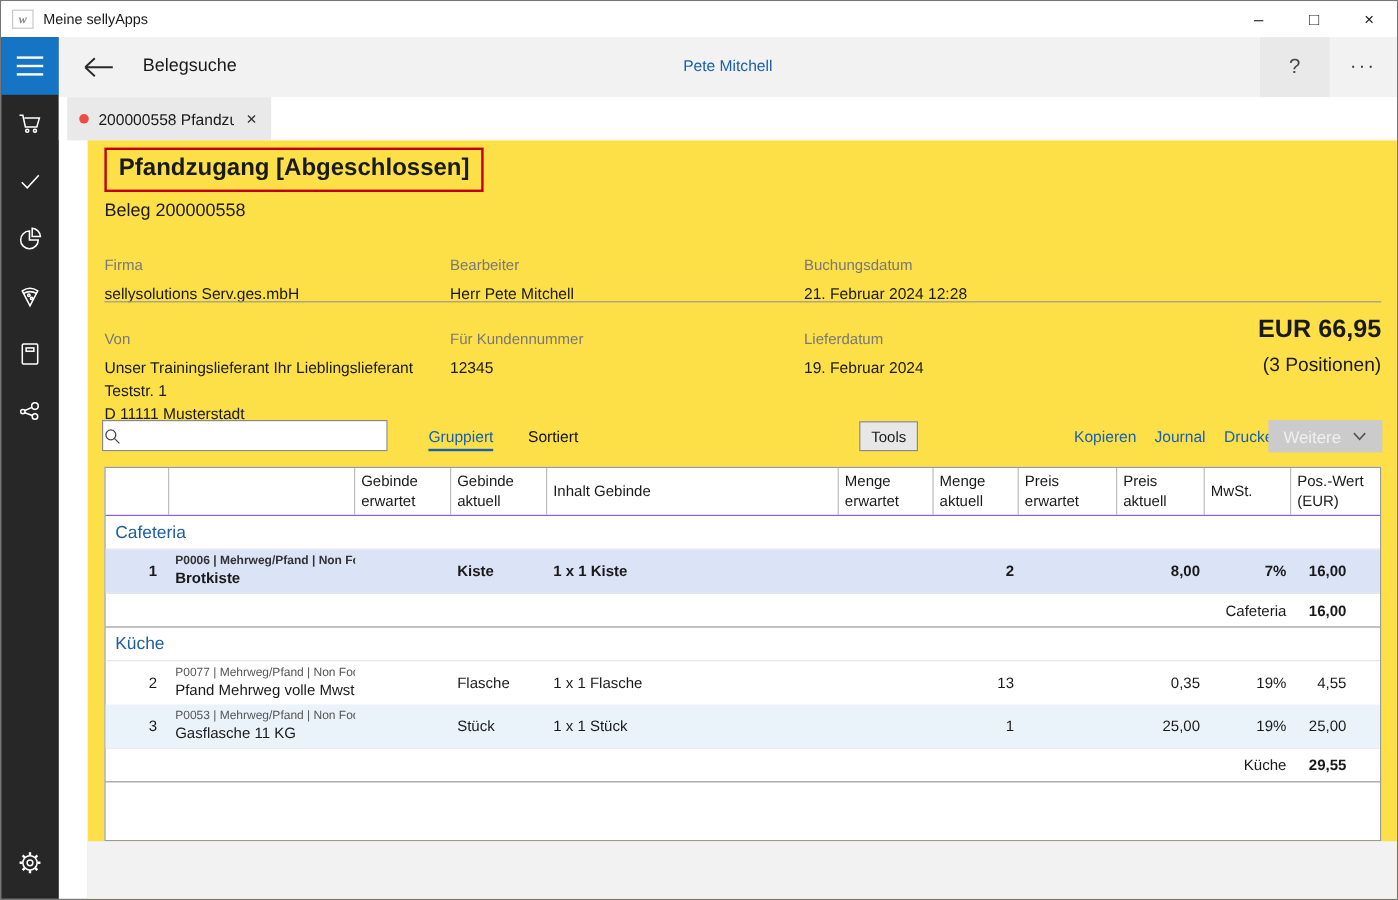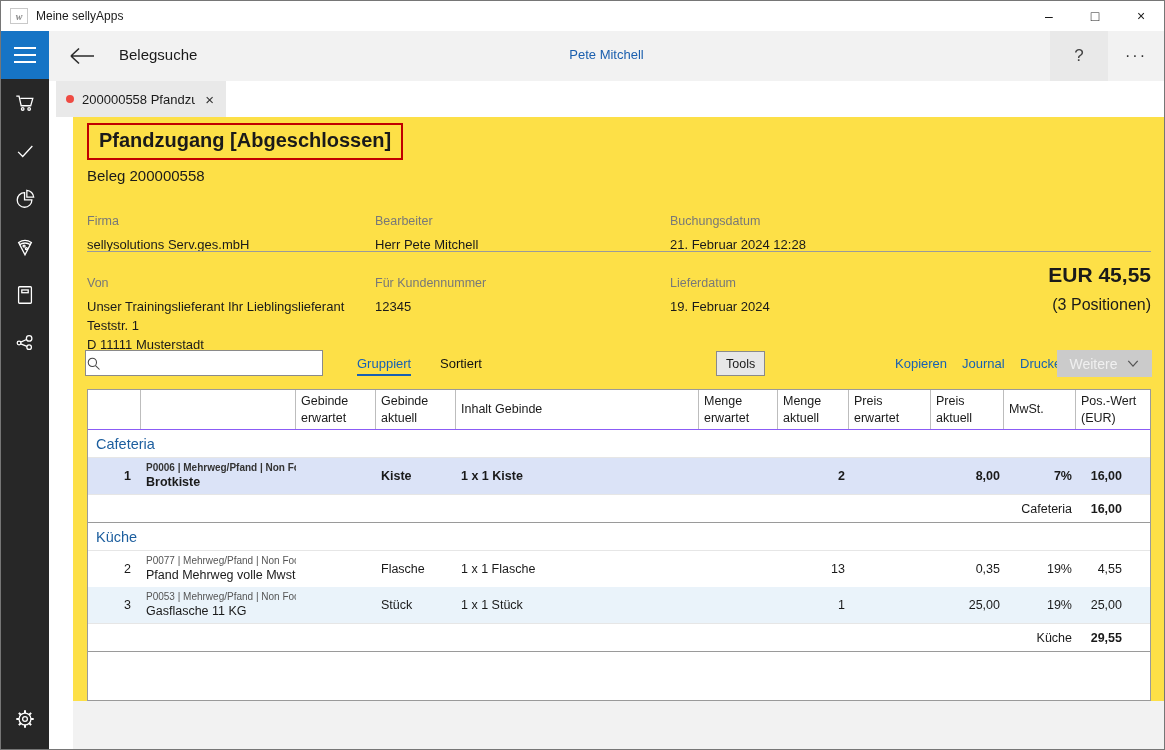--- a/index.html
+++ b/index.html
@@ -239,21 +239,21 @@
       <div class="flabel">Für Kundennummer</div>
       <div class="fvalue">12345</div>
     </div>
     <div class="field f-c3">
       <div class="flabel">Lieferdatum</div>
       <div class="fvalue">19. Februar 2024</div>
     </div>
   </div>
 
   <div class="total">
-    <div class="total-amount">EUR 45,55</div>
+    <div class="total-amount">EUR 66,95</div>
     <div class="total-pos">(3 Positionen)</div>
   </div>
 
   <div class="search-box">
     <svg width="15" height="15" viewBox="0 0 20 20">
       <circle cx="8.5" cy="8.5" r="5.5"></circle>
         <path d="M12.7 12.7L18 18"></path>
     </svg>
   </div>
   <div class="tgl gruppiert">Gruppiert</div>

